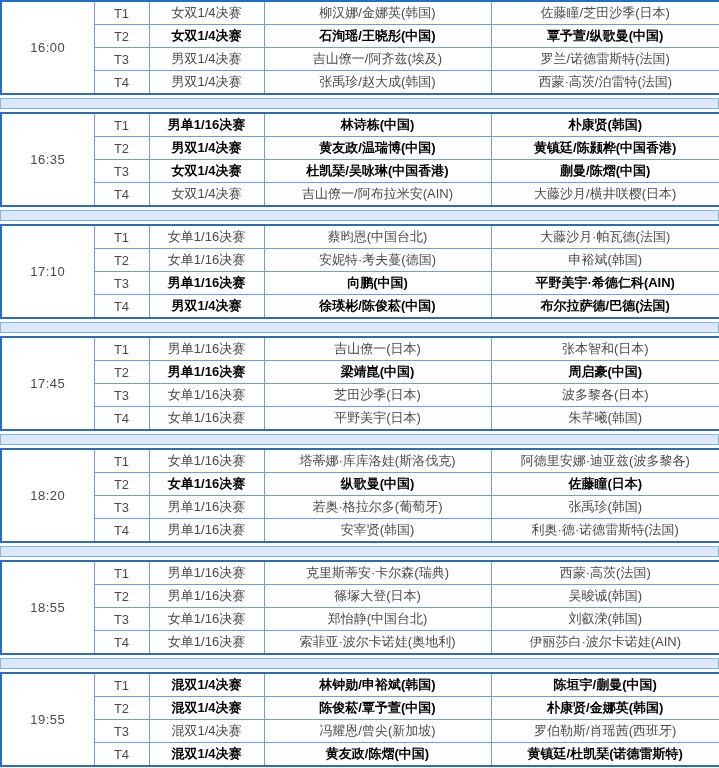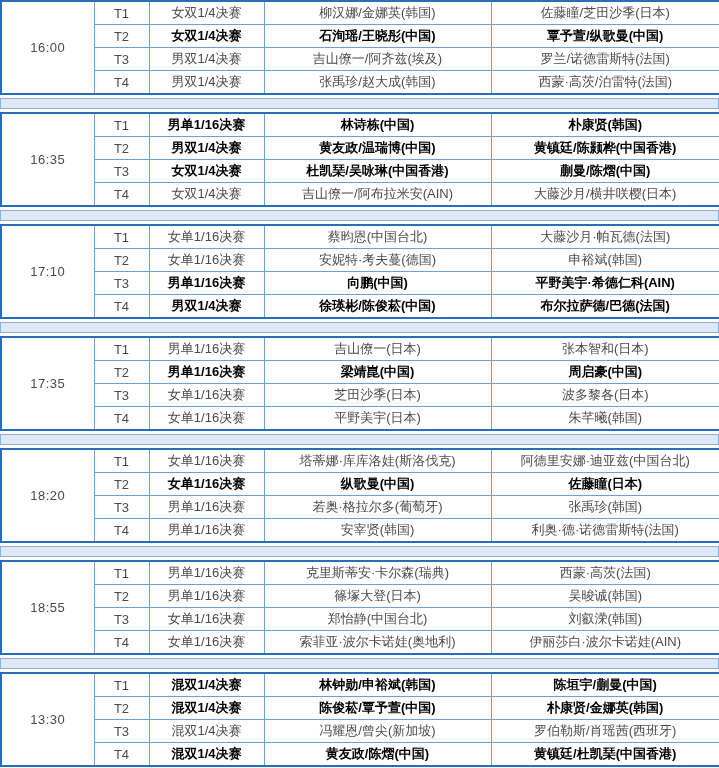--- a/index.html
+++ b/index.html
@@ -164,21 +164,21 @@
     <table class="block">
     <colgroup>
       <col class="c-time" style="width: 93px;">
         <col class="c-court" style="width: 55px;">
         <col class="c-type" style="width: 115px;">
         <col class="c-p1" style="width: 227px;">
         <col class="c-p2" style="width: 229px;">
     </colgroup>
     <tbody>
         <tr class="row">
-    <td class="col-time" rowspan="4">17:35</td>
+    <td class="col-time" rowspan="4">17:45</td>
           <td class="col-court">T1</td>
     <td class="col-type">男单1/16决赛</td>
     <td class="col-p1">吉山僚一(日本)</td>
     <td class="col-p2">张本智和(日本)</td>
   </tr>
         <tr class="row bold">
     <td class="col-court">T2</td>
     <td class="col-type">男单1/16决赛</td>
     <td class="col-p1">梁靖崑(中国)</td>
     <td class="col-p2">周启豪(中国)</td>
@@ -205,21 +205,21 @@
         <col class="c-type" style="width: 115px;">
         <col class="c-p1" style="width: 227px;">
         <col class="c-p2" style="width: 229px;">
     </colgroup>
     <tbody>
         <tr class="row">
     <td class="col-time" rowspan="4">18:20</td>
           <td class="col-court">T1</td>
     <td class="col-type">女单1/16决赛</td>
     <td class="col-p1">塔蒂娜·库库洛娃(斯洛伐克)</td>
-    <td class="col-p2">阿德里安娜·迪亚兹(中国台北)</td>
+    <td class="col-p2">阿德里安娜·迪亚兹(波多黎各)</td>
   </tr>
         <tr class="row bold">
     <td class="col-court">T2</td>
     <td class="col-type">女单1/16决赛</td>
     <td class="col-p1">纵歌曼(中国)</td>
     <td class="col-p2">佐藤瞳(日本)</td>
   </tr>
         <tr class="row">
     <td class="col-court">T3</td>
     <td class="col-type">男单1/16决赛</td>
@@ -275,21 +275,21 @@
     <table class="block">
     <colgroup>
       <col class="c-time" style="width: 93px;">
         <col class="c-court" style="width: 55px;">
         <col class="c-type" style="width: 115px;">
         <col class="c-p1" style="width: 227px;">
         <col class="c-p2" style="width: 229px;">
     </colgroup>
     <tbody>
         <tr class="row bold">
-    <td class="col-time" rowspan="4">13:30</td>
+    <td class="col-time" rowspan="4">19:55</td>
           <td class="col-court">T1</td>
     <td class="col-type">混双1/4决赛</td>
     <td class="col-p1">林钟勋/申裕斌(韩国)</td>
     <td class="col-p2">陈垣宇/蒯曼(中国)</td>
   </tr>
         <tr class="row bold">
     <td class="col-court">T2</td>
     <td class="col-type">混双1/4决赛</td>
     <td class="col-p1">陈俊菘/覃予萱(中国)</td>
     <td class="col-p2">朴康贤/金娜英(韩国)</td>
@@ -297,17 +297,17 @@
         <tr class="row">
     <td class="col-court">T3</td>
     <td class="col-type">混双1/4决赛</td>
     <td class="col-p1">冯耀恩/曾尖(新加坡)</td>
     <td class="col-p2">罗伯勒斯/肖瑶茜(西班牙)</td>
   </tr>
         <tr class="row bold">
     <td class="col-court">T4</td>
     <td class="col-type">混双1/4决赛</td>
     <td class="col-p1">黄友政/陈熠(中国)</td>
-    <td class="col-p2">黄镇廷/杜凯琹(中国香港)</td>
+    <td class="col-p2">黄镇廷/杜凯琹(诺德雷斯特)</td>
   </tr>
       </tbody>
   </table>
   </div>
 
 </body></html>

